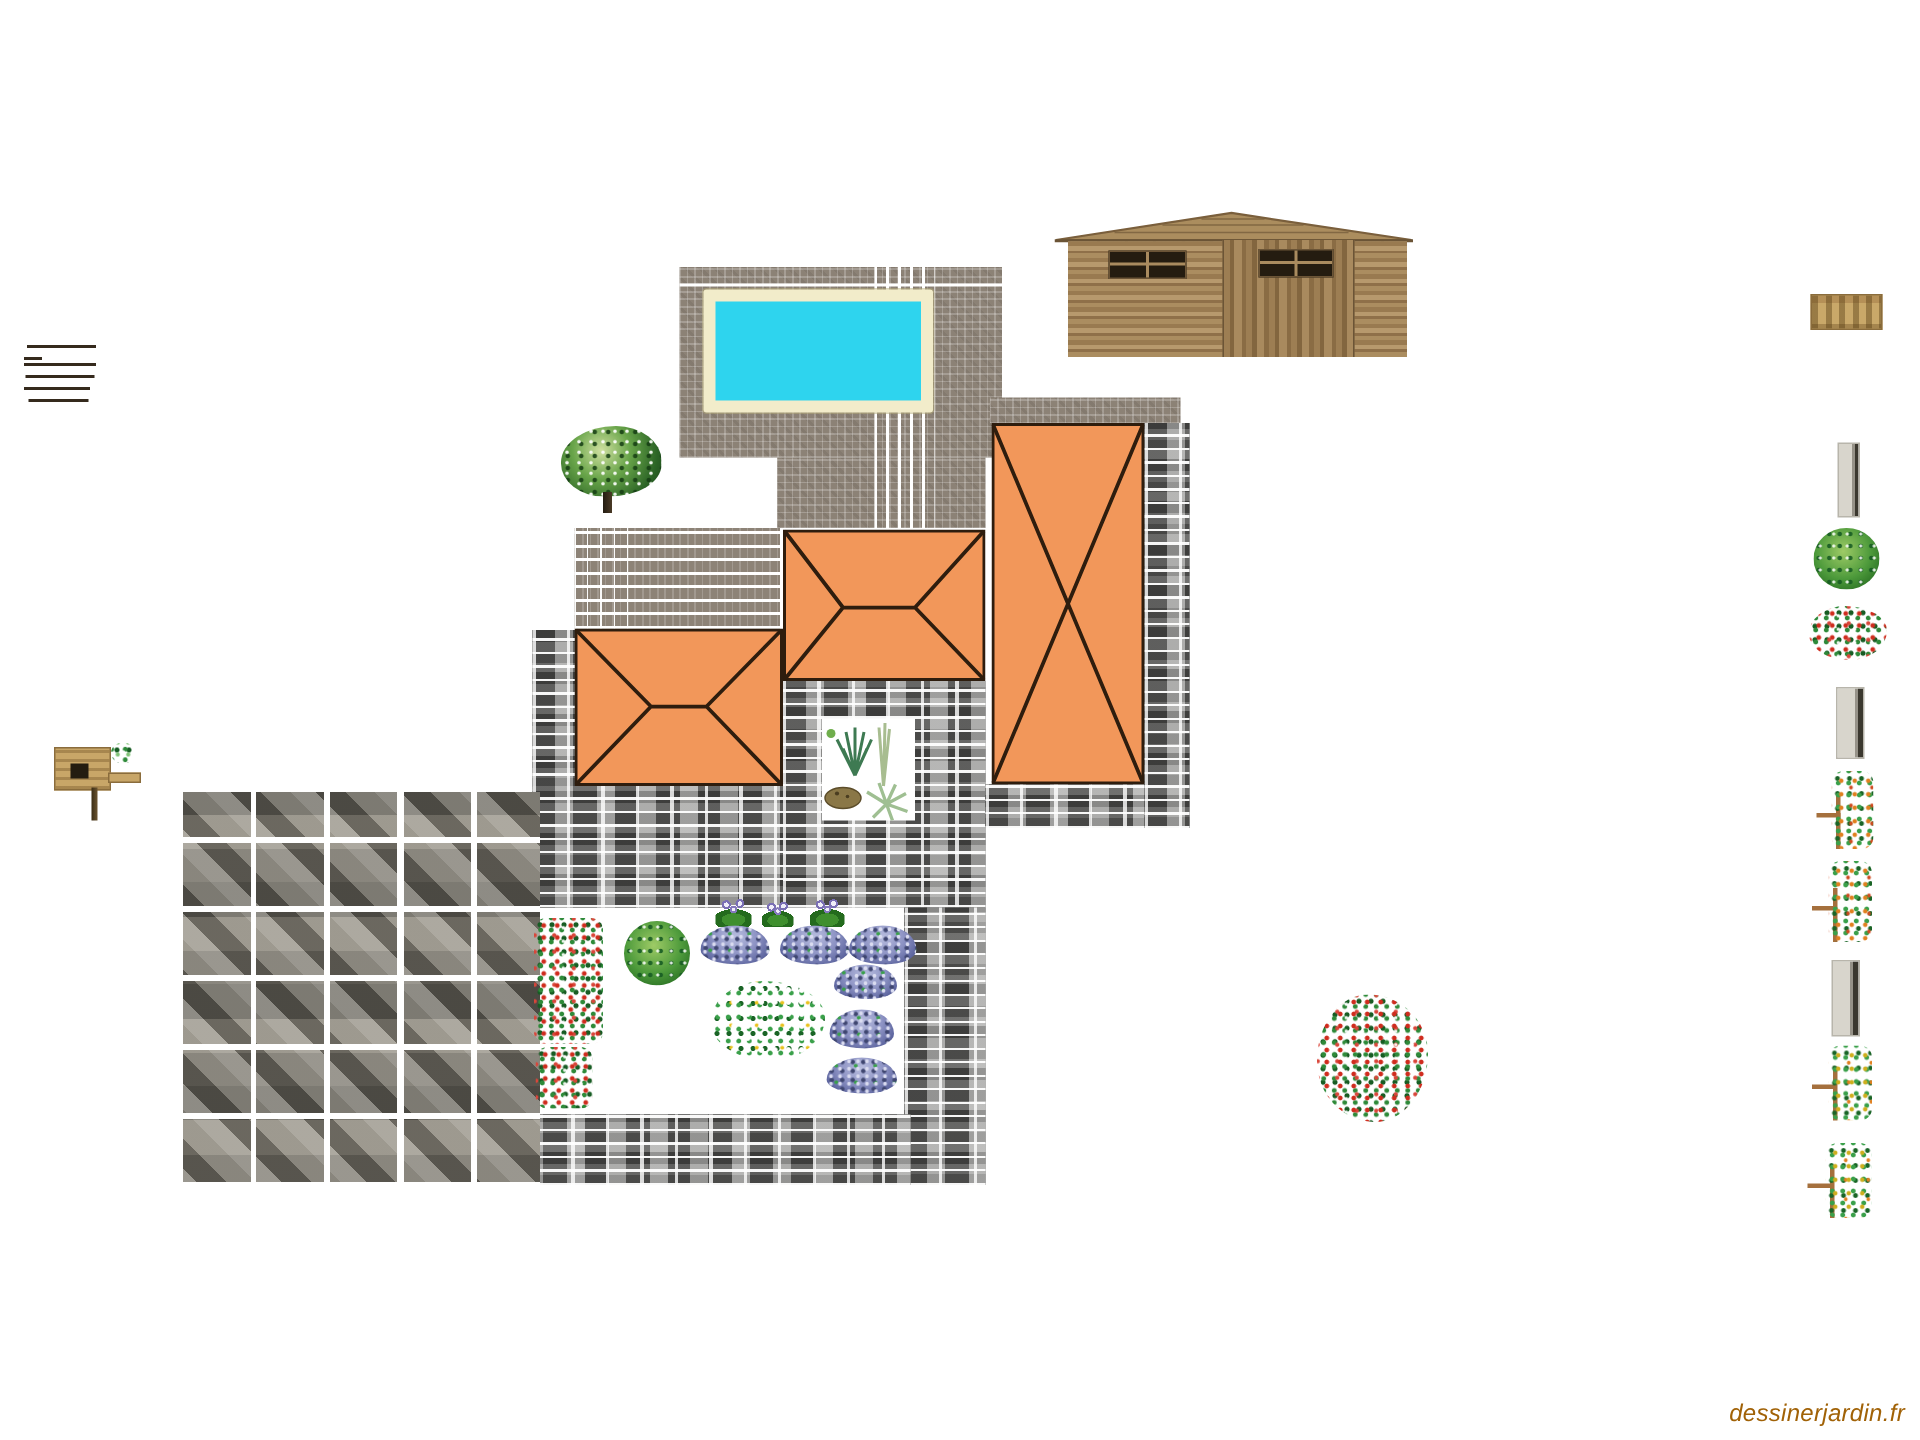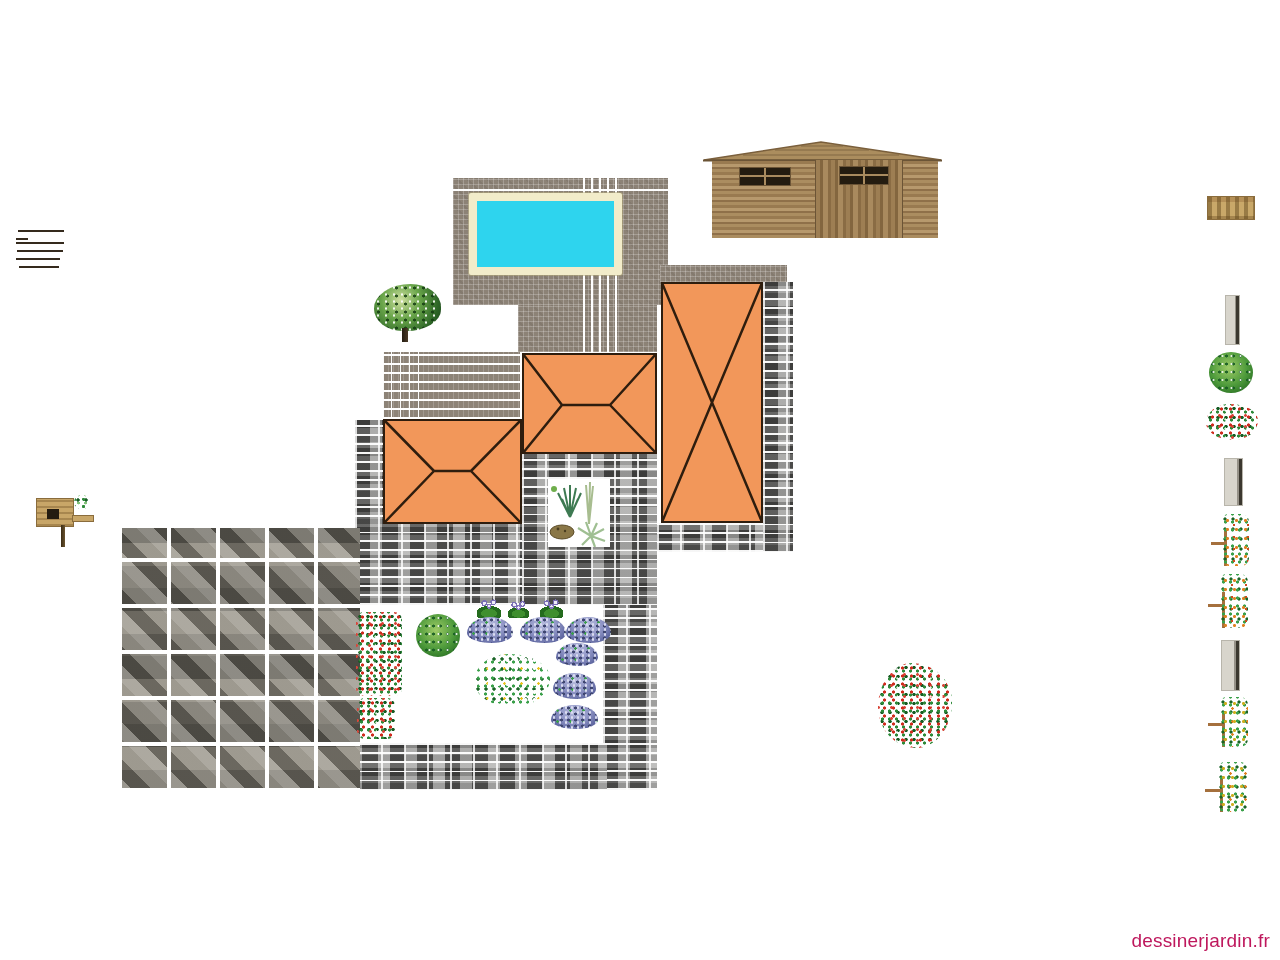--- a/index.html
+++ b/index.html
@@ -119,21 +119,21 @@
   .trunk{background:linear-gradient(90deg,#241c12,#4a3a26);}
   .slab{background:linear-gradient(90deg,#d8d5cc 0 68%,#969288 68% 80%,#3b382f 80% 100%);
     border:1px solid #b8b5ab;}
   .stake-h{position:absolute;height:3px;background:#a5703d;}
   .stake-v{position:absolute;width:3px;background:#a5703d;}
   .planter{background-color:#c9a869;
     background-image:repeating-linear-gradient(90deg, rgba(80,55,15,.4) 0 4px, transparent 4px 9px),
       linear-gradient(0deg, #a5854e 0 3px, transparent 3px 17px, #b59057 17px 22px);
     border:1px solid #8a6c3c;}
   .plank-row{height:2px;background:#352a1d;margin-bottom:6px;}
-  .watermark{font-size:19px;color:#be185d;letter-spacing:.2px;}
+  .watermark{font-size:16px;color:#a16207;letter-spacing:.2px;font-style:italic;}
 </style>
 </head>
 <body>
 
 <div class="abs" style="left:0;top:0;width:1280px;height:960px;">
 
   <div class="abs" style="left:16px;top:230px;width:50px;height:42px;">
     <div class="plank-row" style="width:46px;margin-left:2px;"></div>
     <div class="plank-row" style="width:12px;"></div>
     <div class="plank-row" style="width:48px;margin-top:-4px;"></div>

